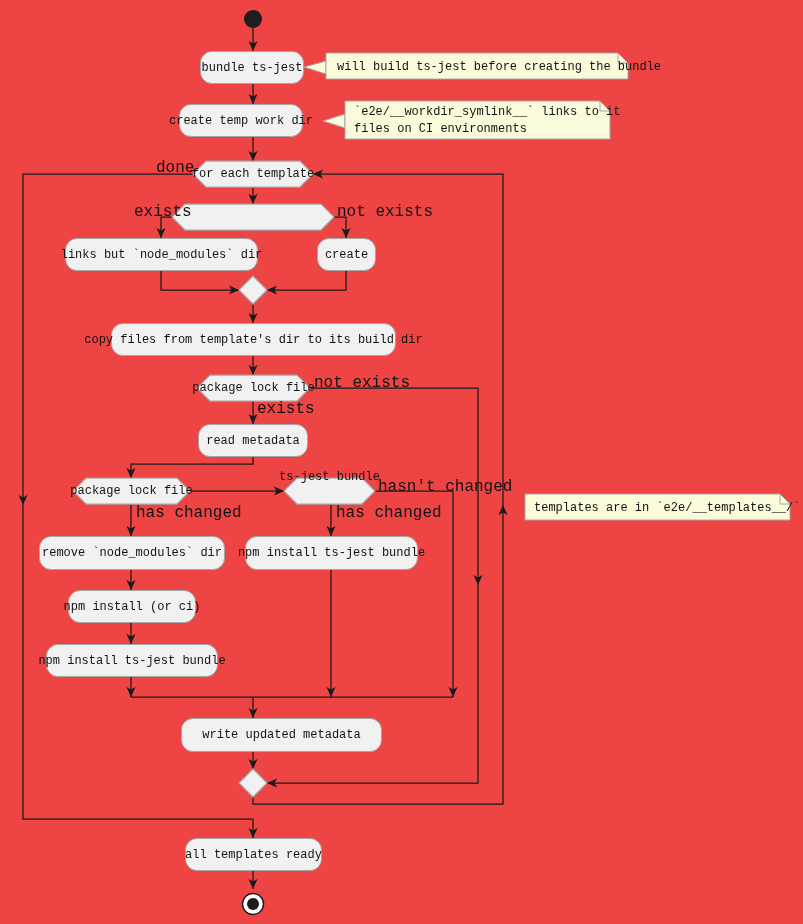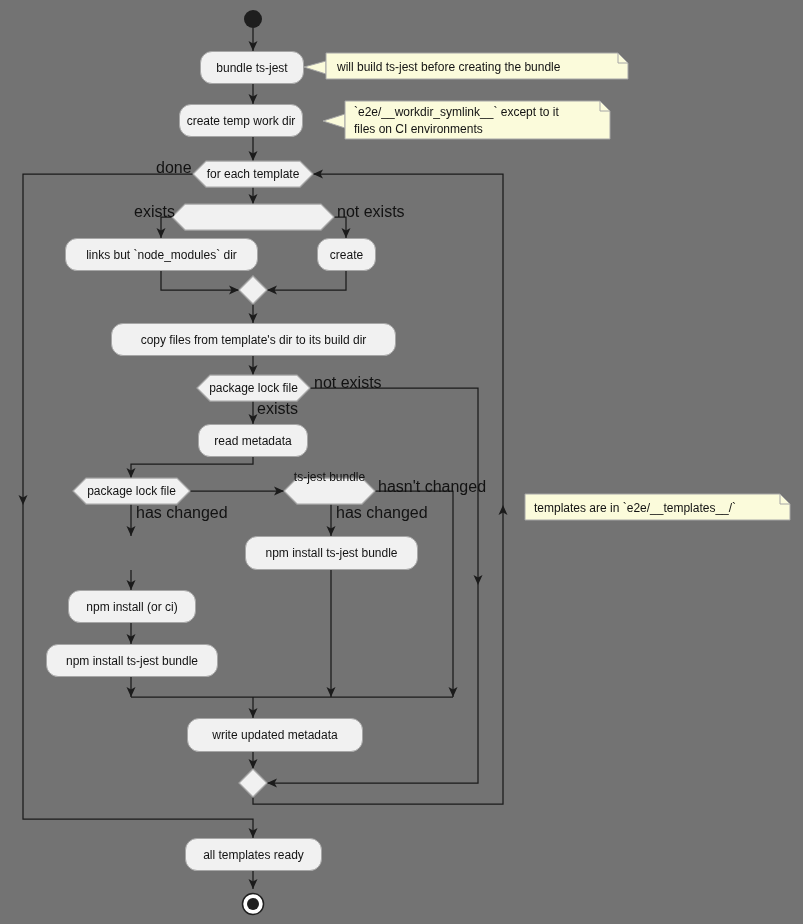--- a/index.html
+++ b/index.html
@@ -1,18 +1,18 @@
 <!DOCTYPE html>
 <html><head>
 <meta charset="utf-8">
 <style>
   html,body{margin:0;padding:0;background:#ffffff;}
   .canvas{
-    position:relative;width:803px;height:924px;background:#737373;
-    font-family:Liberation Sans, sans-serif;color:#121212;overflow:hidden;
+    position:relative;width:803px;height:924px;background:#ef4444;
+    font-family:Liberation Mono, monospace;color:#121212;overflow:hidden;
   }
   svg.wires{position:absolute;left:0;top:0;}
   .act{
     position:absolute;background:#F1F1F1;border:1px solid #A6A6A6;border-radius:12px;
     display:flex;align-items:center;justify-content:center;
     font-size:12px;white-space:nowrap;box-sizing:border-box;padding:0 4px;
   }
   .hexlabel{
     position:absolute;display:flex;align-items:center;justify-content:center;
     font-size:12px;white-space:nowrap;pointer-events:none;
@@ -128,38 +128,39 @@
     <circle cx="253" cy="904" r="10.5" fill="#ffffff" stroke="#1e1e1e" stroke-width="1.5"></circle>
     <circle cx="253" cy="904" r="6" fill="#1e1e1e"></circle>
   </svg>
 
   <div class="act" style="left:200px;top:51px;width:104px;height:33px">bundle ts-jest</div>
   <div class="act" style="left:179px;top:104px;width:124px;height:33px">create temp work dir</div>
   <div class="act" style="left:65px;top:238px;width:193px;height:33px">links but `node_modules` dir</div>
   <div class="act" style="left:317px;top:238px;width:59px;height:33px">create</div>
   <div class="act" style="left:111px;top:323px;width:285px;height:33px">copy files from template's dir to its build dir</div>
   <div class="act" style="left:198px;top:424px;width:110px;height:33px">read metadata</div>
+  <div class="act" style="left:39px;top:536px;width:186px;height:34px">remove `node_modules` dir</div>
   <div class="act" style="left:68px;top:590px;width:128px;height:33px">npm install (or ci)</div>
   <div class="act" style="left:46px;top:644px;width:172px;height:33px">npm install ts-jest bundle</div>
   <div class="act" style="left:245px;top:536px;width:173px;height:34px">npm install ts-jest bundle</div>
-  <div class="act" style="left:187px;top:718px;width:176px;height:34px">write updated metadata</div>
+  <div class="act" style="left:181px;top:718px;width:201px;height:34px">write updated metadata</div>
   <div class="act" style="left:185px;top:838px;width:137px;height:33px">all templates ready</div>
 
   <div class="hexlabel" style="left:193px;top:161px;width:120px;height:26px">for each template</div>
   <div class="hexlabel" style="left:197px;top:375px;width:113px;height:26px">package lock file</div>
   <div class="hexlabel" style="left:73px;top:478px;width:117px;height:26px">package lock file</div>
   <div class="hexlabel" style="left:284px;top:464px;width:91px;height:26px">ts-jest bundle</div>
 
   <div class="elabel right" style="left:156px;top:159px;width:34px">done</div>
   <div class="elabel right" style="left:134px;top:203px;width:36px">exists</div>
   <div class="elabel" style="left:337px;top:203px">not exists</div>
   <div class="elabel" style="left:314px;top:374px">not exists</div>
   <div class="elabel" style="left:257px;top:400px">exists</div>
   <div class="elabel" style="left:136px;top:504px">has changed</div>
   <div class="elabel" style="left:336px;top:504px">has changed</div>
   <div class="elabel" style="left:378px;top:478px">hasn't changed</div>
 
   <div class="note-text" style="left:337px;top:59px">will build ts-jest before creating the bundle</div>
-  <div class="note-text" style="left:354px;top:104px">`e2e/__workdir_symlink__` except to it</div>
+  <div class="note-text" style="left:354px;top:104px">`e2e/__workdir_symlink__` links to it</div>
   <div class="note-text" style="left:354px;top:121px">files on CI environments</div>
   <div class="note-text" style="left:534px;top:500px">templates are in `e2e/__templates__/`</div>
 
 </div>
 
 </body></html>

